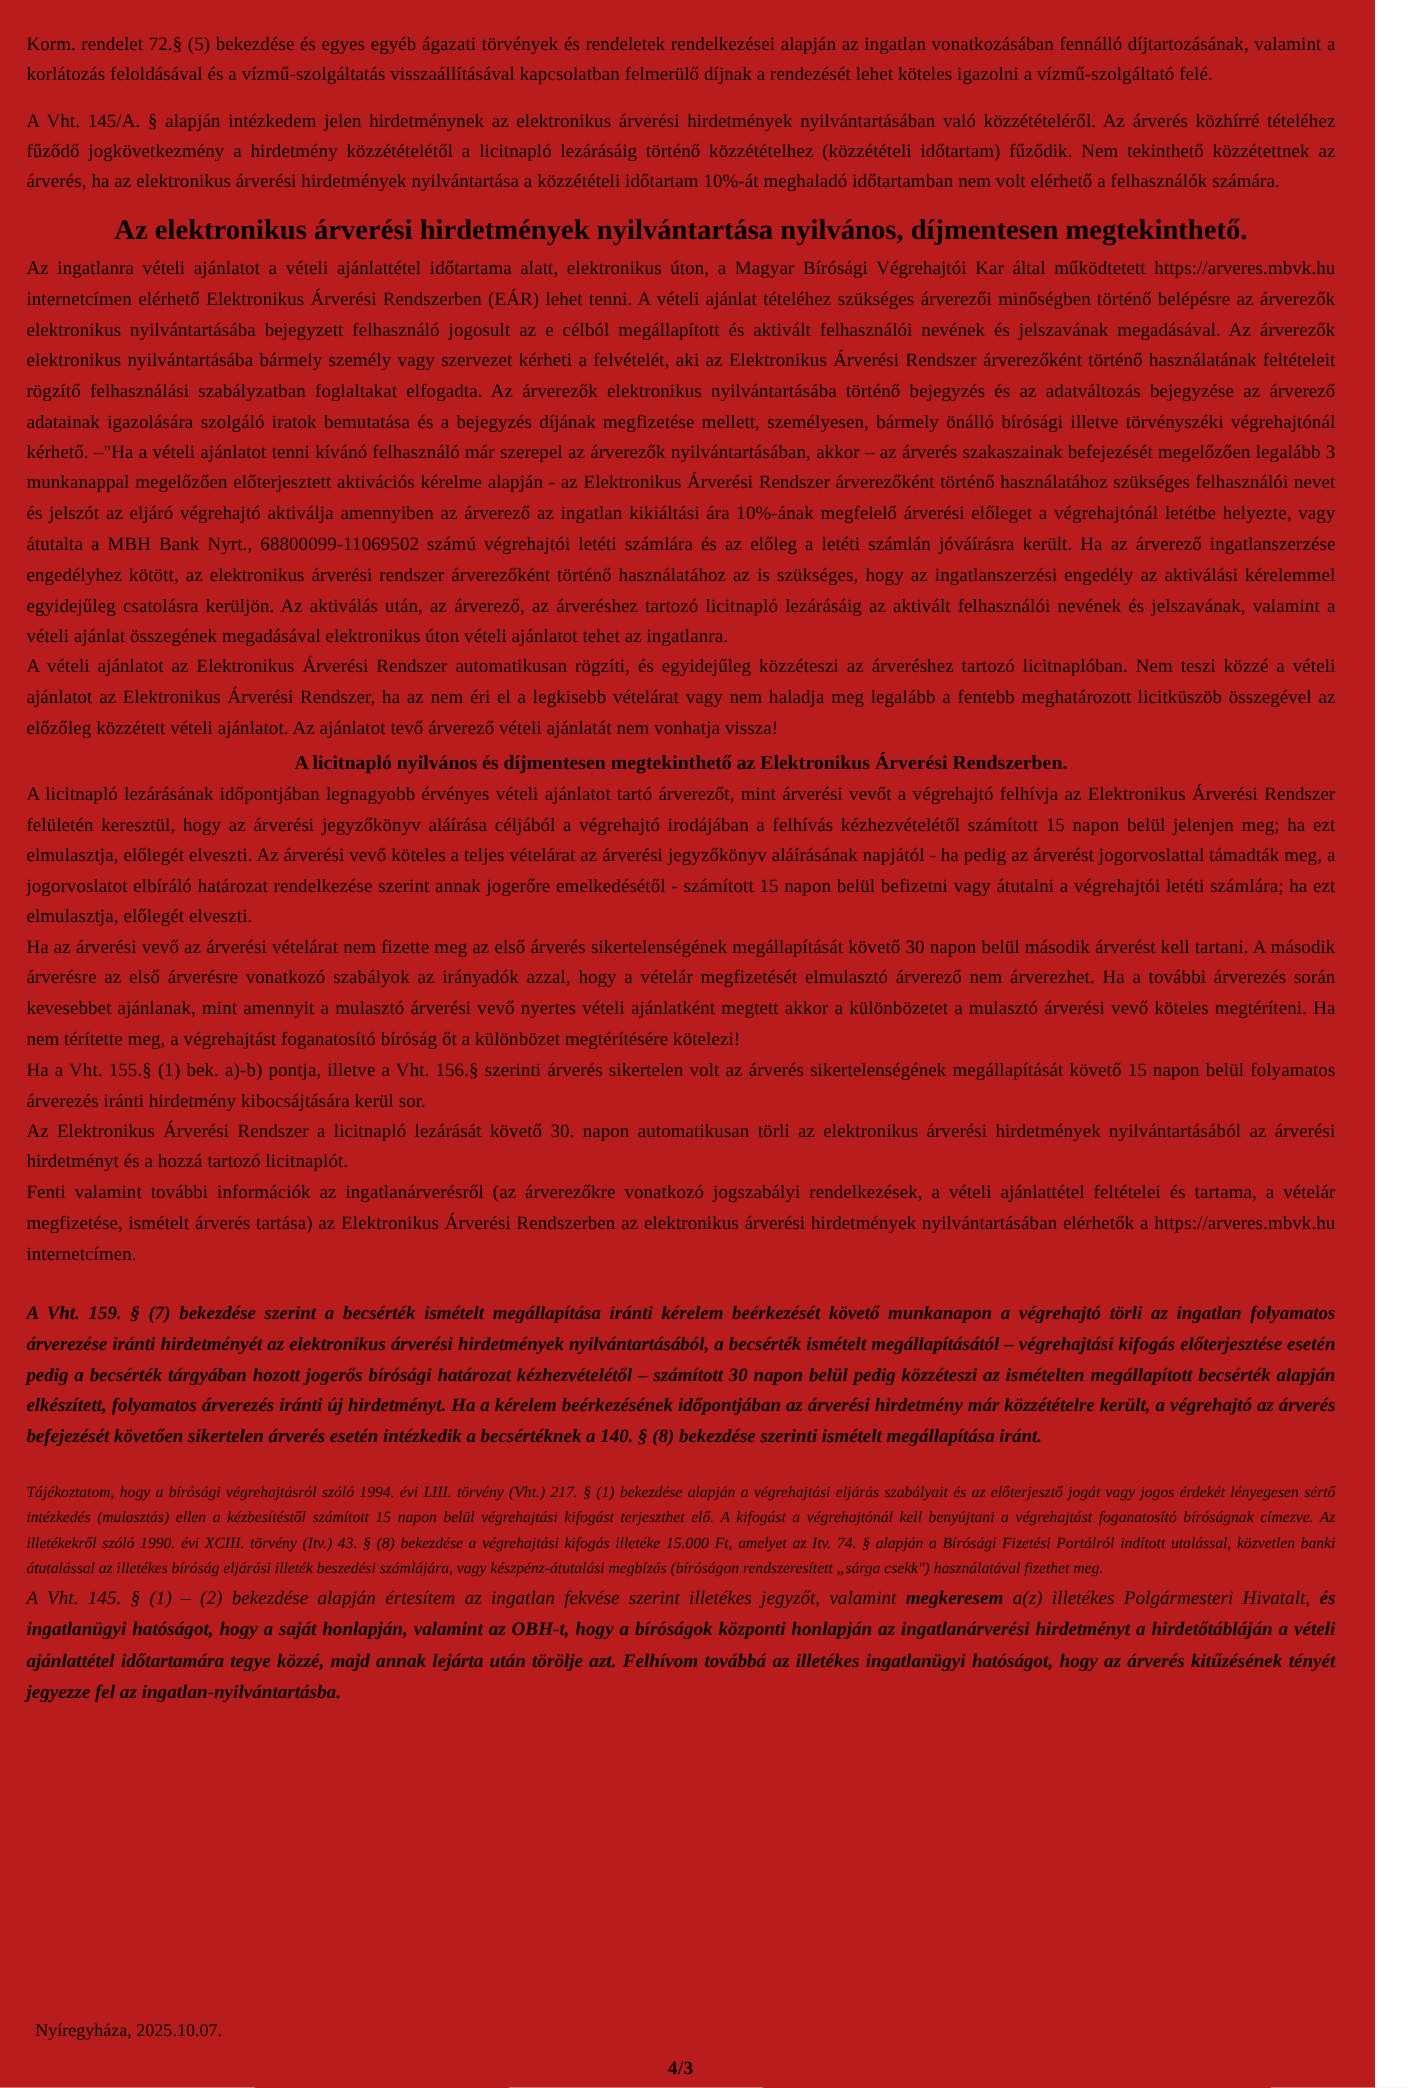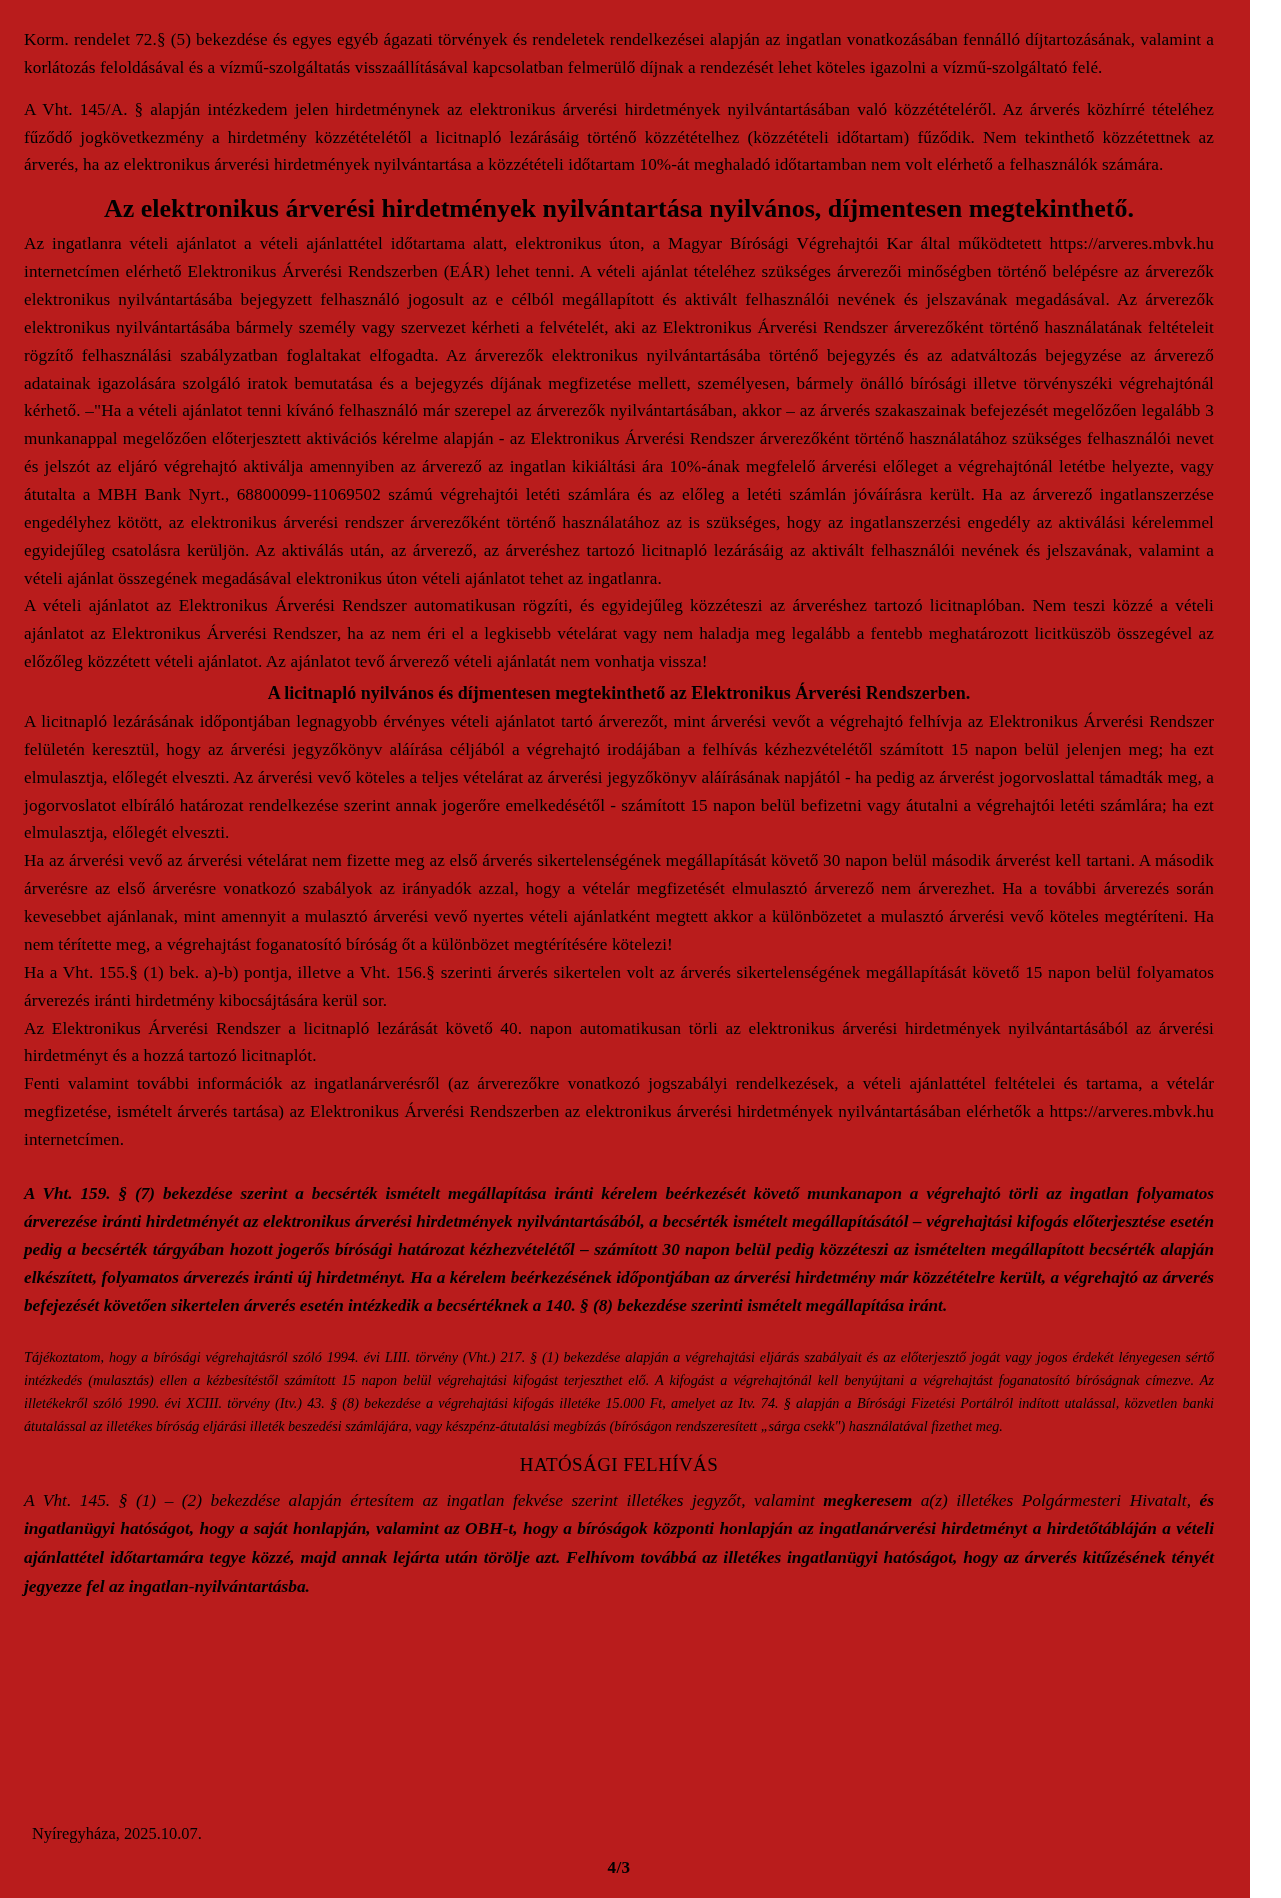--- a/index.html
+++ b/index.html
@@ -80,21 +80,21 @@
     text-align: center;
     font-weight: bold;
     font-size: 17px;
     letter-spacing: 0.5px;
     margin-top: 14px;
   }
   .footer-area {
     position: absolute;
     left: 24px;
     right: 36px;
-    bottom: 20px;
+    bottom: 8px;
   }
 </style>
 </head>
 <body>
 
 <div class="page">
 
   <p class="para">Korm. rendelet 72.§ (5) bekezdése és egyes egyéb ágazati törvények és rendeletek rendelkezései alapján az ingatlan vonatkozásában fennálló díjtartozásának, valamint a korlátozás feloldásával és a vízmű-szolgáltatás visszaállításával kapcsolatban felmerülő díjnak a rendezését lehet köteles igazolni a vízmű-szolgáltató felé.</p>
 
   <div class="spacer-sm"></div>
@@ -109,33 +109,32 @@
 
   <h3 class="center-bold small">A licitnapló nyilvános és díjmentesen megtekinthető az Elektronikus Árverési Rendszerben.</h3>
 
   <p class="para">A licitnapló lezárásának időpontjában legnagyobb érvényes vételi ajánlatot tartó árverezőt, mint árverési vevőt a végrehajtó felhívja az Elektronikus Árverési Rendszer felületén keresztül, hogy az árverési jegyzőkönyv aláírása céljából a végrehajtó irodájában a felhívás kézhezvételétől számított 15 napon belül jelenjen meg; ha ezt elmulasztja, előlegét elveszti. Az árverési vevő köteles a teljes vételárat az árverési jegyzőkönyv aláírásának napjától - ha pedig az árverést jogorvoslattal támadták meg, a jogorvoslatot elbíráló határozat rendelkezése szerint annak jogerőre emelkedésétől - számított 15 napon belül befizetni vagy átutalni a végrehajtói letéti számlára; ha ezt elmulasztja, előlegét elveszti.</p>
 
 
   <p class="para">Ha az árverési vevő az árverési vételárat nem fizette meg az első árverés sikertelenségének megállapítását követő 30 napon belül második árverést kell tartani. A második árverésre az első árverésre vonatkozó szabályok az irányadók azzal, hogy a vételár megfizetését elmulasztó árverező nem árverezhet. Ha a további árverezés során kevesebbet ajánlanak, mint amennyit a mulasztó árverési vevő nyertes vételi ajánlatként megtett akkor a különbözetet a mulasztó árverési vevő köteles megtéríteni. Ha nem térítette meg, a végrehajtást foganatosító bíróság őt a különbözet megtérítésére kötelezi!</p>
 
   <p class="para">Ha a Vht. 155.§ (1) bek. a)-b) pontja, illetve a Vht. 156.§ szerinti árverés sikertelen volt az árverés sikertelenségének megállapítását követő 15 napon belül folyamatos árverezés iránti hirdetmény kibocsájtására kerül sor.</p>
 
-  <p class="para">Az Elektronikus Árverési Rendszer a licitnapló lezárását követő 40. napon automatikusan törli az elektronikus árverési hirdetmények nyilvántartásából az árverési hirdetményt és a hozzá tartozó licitnaplót.</p>
+  <p class="para">Az Elektronikus Árverési Rendszer a licitnapló lezárását követő 30. napon automatikusan törli az elektronikus árverési hirdetmények nyilvántartásából az árverési hirdetményt és a hozzá tartozó licitnaplót.</p>
 
   <p class="para">Fenti valamint további információk az ingatlanárverésről (az árverezőkre vonatkozó jogszabályi rendelkezések, a vételi ajánlattétel feltételei és tartama, a vételár megfizetése, ismételt árverés tartása) az Elektronikus Árverési Rendszerben az elektronikus árverési hirdetmények nyilvántartásában elérhetők a https://arveres.mbvk.hu internetcímen.</p>
 
   <div class="spacer-md"></div>
 
   <p class="italic-block">A Vht. 159. § (7) bekezdése szerint a becsérték ismételt megállapítása iránti kérelem beérkezését követő munkanapon a végrehajtó törli az ingatlan folyamatos árverezése iránti hirdetményét az elektronikus árverési hirdetmények nyilvántartásából, a becsérték ismételt megállapításától – végrehajtási kifogás előterjesztése esetén pedig a becsérték tárgyában hozott jogerős bírósági határozat kézhezvételétől – számított 30 napon belül pedig közzéteszi az ismételten megállapított becsérték alapján elkészített, folyamatos árverezés iránti új hirdetményt. Ha a kérelem beérkezésének időpontjában az árverési hirdetmény már közzétételre került, a végrehajtó az árverés befejezését követően sikertelen árverés esetén intézkedik a becsértéknek a 140. § (8) bekezdése szerinti ismételt megállapítása iránt.</p>
 
   <div class="spacer-md"></div>
 
   <p class="fine-print">Tájékoztatom, hogy a bírósági végrehajtásról szóló 1994. évi LIII. törvény (Vht.) 217. § (1) bekezdése alapján a végrehajtási eljárás szabályait és az előterjesztő jogát vagy jogos érdekét lényegesen sértő intézkedés (mulasztás) ellen a kézbesítéstől számított 15 napon belül végrehajtási kifogást terjeszthet elő. A kifogást a végrehajtónál kell benyújtani a végrehajtást foganatosító bíróságnak címezve. Az illetékekről szóló 1990. évi XCIII. törvény (Itv.) 43. § (8) bekezdése a végrehajtási kifogás illetéke 15.000 Ft, amelyet az Itv. 74. § alapján a Bírósági Fizetési Portálról indított utalással, közvetlen banki átutalással az illetékes bíróság eljárási illeték beszedési számlájára, vagy készpénz-átutalási megbízás (bíróságon rendszeresített „sárga csekk") használatával fizethet meg.</p>
 
-  <h3 class="section-heading">HATÓSÁGI FELHÍVÁS</h3>
 
   <p class="authority-para"><span>A Vht. 145. § (1) – (2) bekezdése alapján értesítem az ingatlan fekvése szerint illetékes jegyzőt, valamint </span><b>megkeresem</b><span> a(z)  illetékes Polgármesteri Hivatalt, </span><b>és ingatlanügyi hatóságot, hogy a saját honlapján, valamint az OBH-t, hogy a bíróságok központi honlapján az ingatlanárverési hirdetményt a hirdetőtábláján a vételi ajánlattétel időtartamára tegye közzé, majd annak lejárta után törölje azt. Felhívom továbbá az illetékes ingatlanügyi hatóságot, hogy az árverés kitűzésének tényét jegyezze fel az ingatlan-nyilvántartásba.</b></p>
 
   <div class="footer-area">
     <p class="place-date">Nyíregyháza, 2025.10.07.</p>
     <div class="page-number">4/3</div>
   </div>
 
 </div>
 

